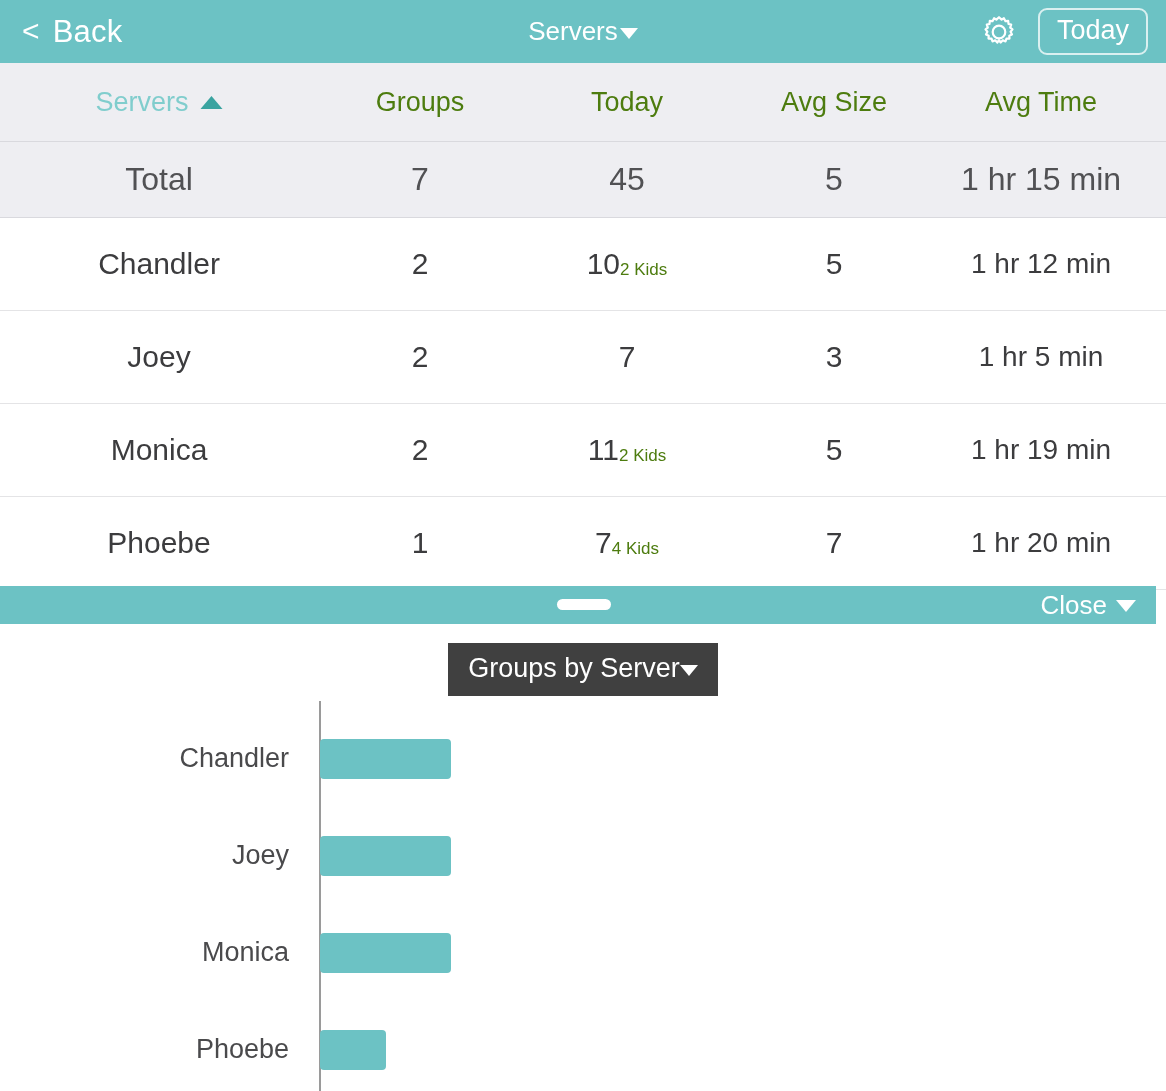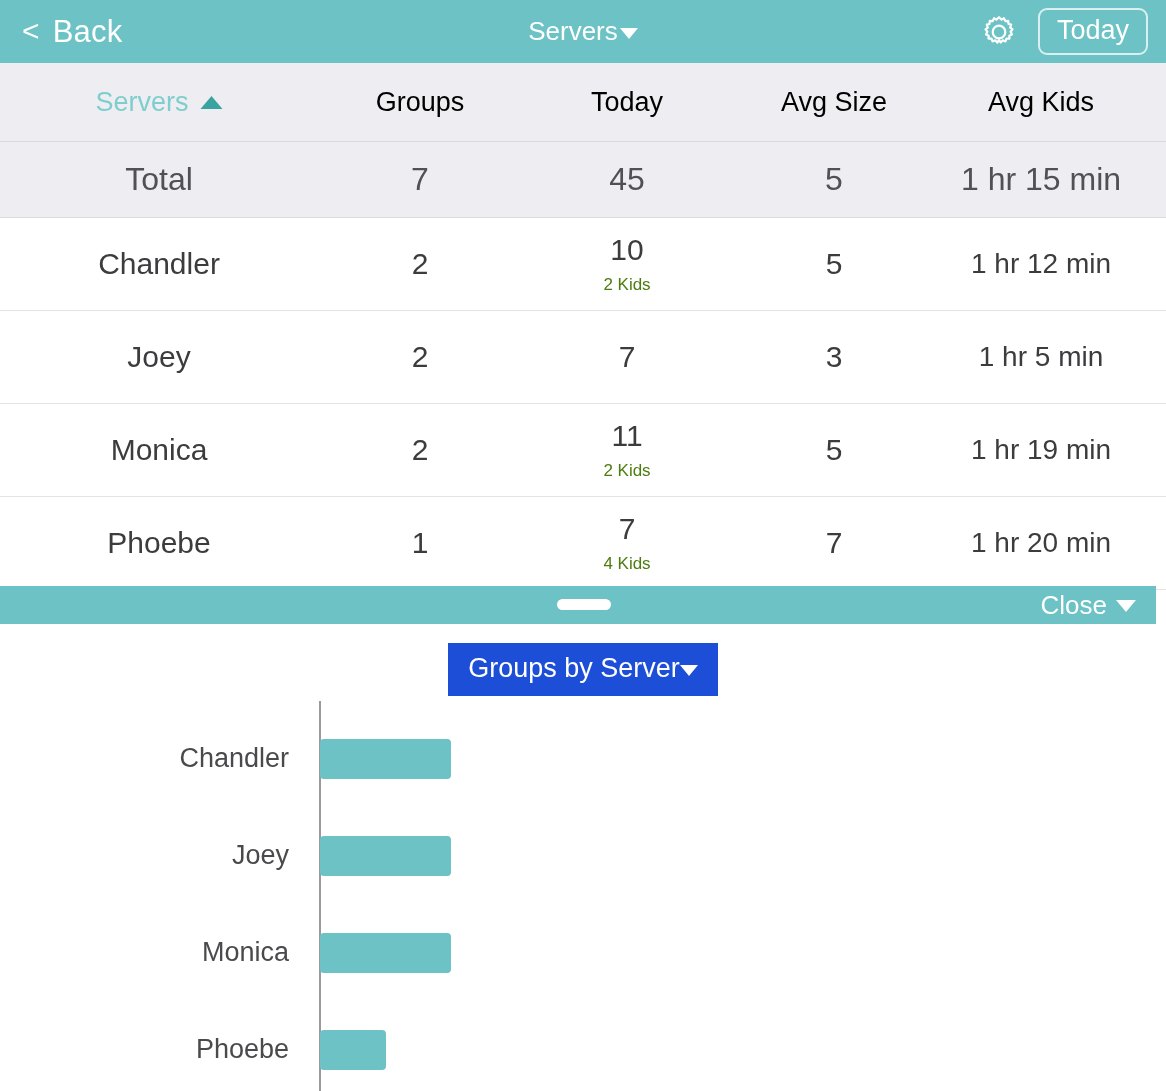--- a/index.html
+++ b/index.html
@@ -132,21 +132,21 @@
     white-space: nowrap;
   }
   .c-name  { left: 159px; }
   .c-g     { left: 420px; }
   .c-p     { left: 627px; }
   .c-s     { left: 834px; }
   .c-t     { left: 1041px; }
 
   .hcell {
     font-size: 27px;
-    color: #000000;
+    color: #4d7c0f;
   }
   .hcell.sortable {
     color: #80cdcd;
     display: flex;
     align-items: center;
     gap: 12px;
     transform: translateX(-50%);
     cursor: pointer;
   }
   .caret-up {
@@ -160,21 +160,21 @@
   .tcell {
     font-size: 32px;
     color: #515154;
   }
   .dcell {
     font-size: 30px;
     color: #3c3c3e;
   }
   .dcell.stacked {
     display: flex;
-    flex-direction: column;
+    flex-direction: row;
     align-items: center;
     line-height: 1;
   }
   .dcell .sub {
     font-size: 17px;
     color: #4d7c0f;
     margin-top: 11px;
   }
   .dcell.time { font-size: 28px; }
 
@@ -223,21 +223,21 @@
     background: #ffffff;
   }
   .chart-select-wrap {
     position: absolute;
     left: 0; top: 19px;
     width: 1166px;
     display: flex;
     justify-content: center;
   }
   .chart-select {
-    background: #1d4ed8;
+    background: #404040;
     color: #ffffff;
     font-size: 27px;
     padding: 10px 20px 12px 20px;
     display: inline-flex;
     align-items: center;
     cursor: pointer;
     white-space: nowrap;
   }
 
   .plot {
@@ -311,21 +311,21 @@
   <div class="table">
 
     <div class="trow header">
       <div class="cell c-name hcell sortable">
         <span>Servers</span>
         <span class="caret-up"></span>
       </div>
       <div class="cell c-g hcell">Groups</div>
       <div class="cell c-p hcell">Today</div>
       <div class="cell c-s hcell">Avg Size</div>
-      <div class="cell c-t hcell">Avg Kids</div>
+      <div class="cell c-t hcell">Avg Time</div>
     </div>
 
     <div class="trow total">
       <div class="cell c-name tcell">Total</div>
       <div class="cell c-g tcell">7</div>
       <div class="cell c-p tcell">45</div>
       <div class="cell c-s tcell">5</div>
       <div class="cell c-t tcell">1 hr 15 min</div>
     </div>
 

